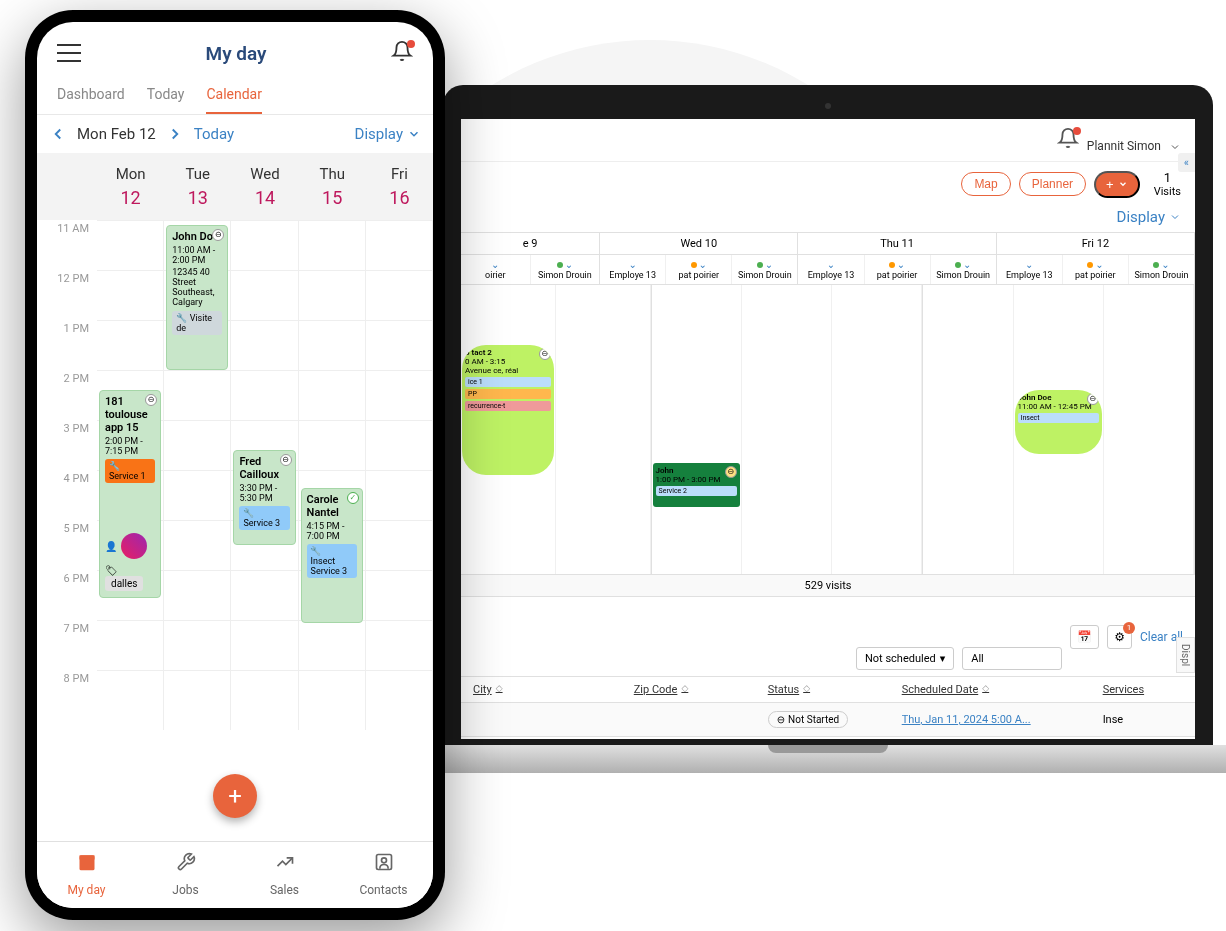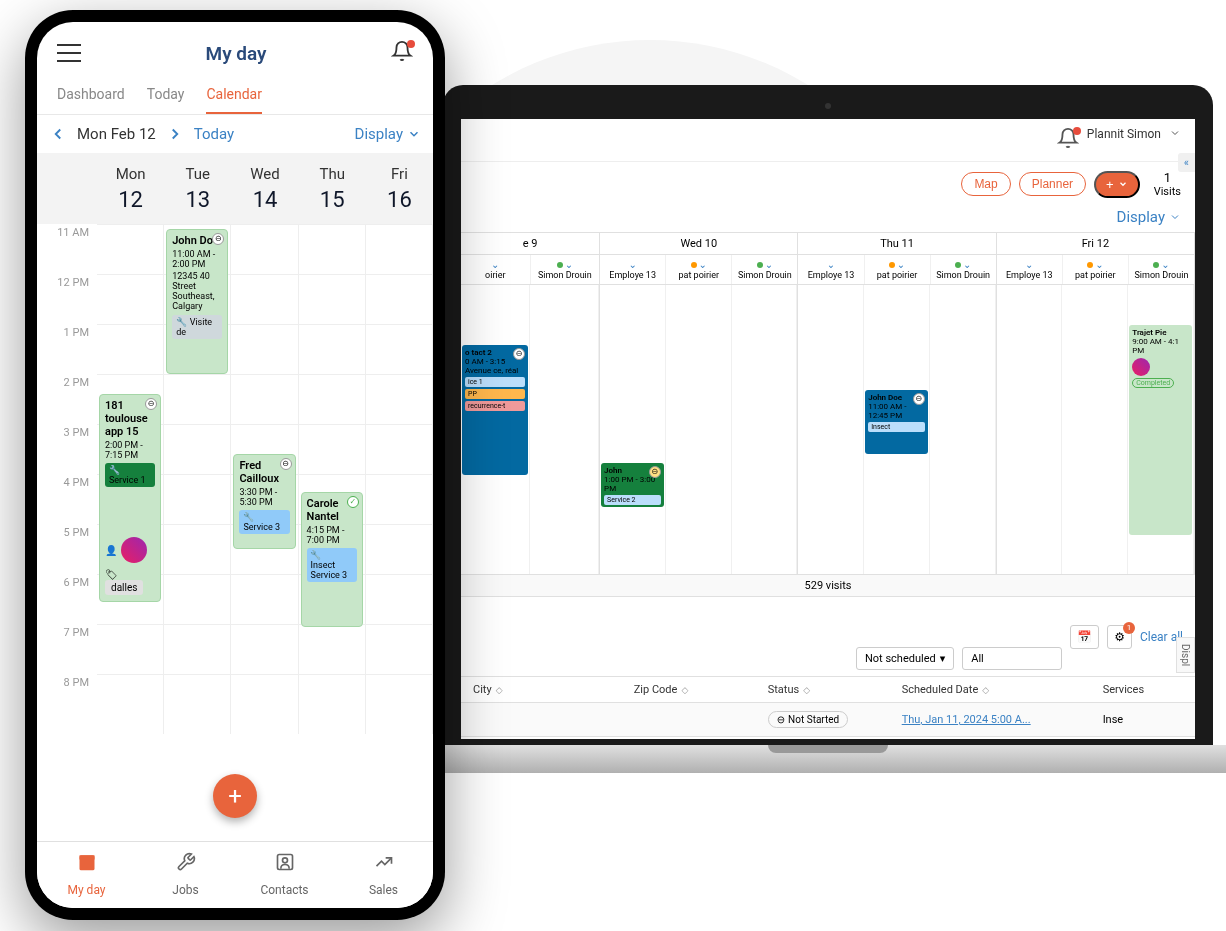--- a/index.html
+++ b/index.html
@@ -32,34 +32,34 @@
 .display-dd { display: flex; align-items: center; gap: 4px; color: #3b82c4; font-size: 15px; cursor: pointer; }
 
 .sd-row { background: #f3f3f3; padding: 8px 16px; display: flex; align-items: center; justify-content: center; position: relative; }
 .sd-label { font-weight: 600; font-size: 14px; display: flex; align-items: center; gap: 6px; }
 .green-dot { width: 8px; height: 8px; background: #4caf50; border-radius: 50%; }
 .sd-chev { position: absolute; right: 16px; }
 
 .week-header { display: flex; background: #f3f3f3; padding: 12px 0 12px 60px; }
 .week-col { flex: 1; text-align: center; }
 .week-day { font-size: 15px; color: #333; }
-.week-num { font-size: 22px; color: #0f172a; margin-top: 4px; }
+.week-num { font-size: 18px; color: #be185d; margin-top: 4px; }
 
 .cal-grid { position: relative; height: 510px; overflow: hidden; }
 .time-col { position: absolute; left: 0; width: 60px; }
 .time-slot { height: 50px; font-size: 11px; color: #999; padding: 2px 8px; text-align: right; }
 .grid-lines { position: absolute; left: 60px; right: 0; top: 0; bottom: 0; }
 .hline { border-top: 1px solid #eee; height: 50px; }
 .day-cols { position: absolute; left: 60px; right: 0; top: 0; bottom: 0; display: flex; }
 .day-col { flex: 1; border-right: 1px solid #eee; position: relative; }
 
 .event { position: absolute; left: 2px; right: 2px; border-radius: 4px; padding: 4px 5px; font-size: 10px; overflow: hidden; }
 .ev-green { background: #c8e6c9; border: 1px solid #a5d6a7; }
 .ev-blue-chip { background: #90caf9; border-radius: 3px; padding: 2px 4px; font-size: 9px; margin-top: 3px; display: inline-block; }
-.ev-brown-chip { background: #15803d; border-radius: 3px; padding: 2px 4px; font-size: 9px; margin-top: 3px; display: inline-block; }
+.ev-brown-chip { background: #f97316; border-radius: 3px; padding: 2px 4px; font-size: 9px; margin-top: 3px; display: inline-block; }
 .ev-title { font-weight: 600; font-size: 11px; }
 .ev-time { font-size: 9px; margin-top: 2px; }
 .ev-badge { position: absolute; top: 3px; right: 3px; width: 12px; height: 12px; border-radius: 50%; background: #fff; border: 1px solid #999; font-size: 8px; text-align: center; line-height: 10px; }
 .ev-check { border-color: #4caf50; color: #4caf50; }
 .avatar-sm { width: 26px; height: 26px; border-radius: 50%; background: linear-gradient(45deg,#e91e63,#9c27b0); }
 .chip-gray { background: #e0e0e0; border-radius: 3px; padding: 2px 6px; font-size: 10px; display: inline-block; }
 
 .fab { position: absolute; bottom: 90px; left: 50%; transform: translateX(-50%); width: 44px; height: 44px; background: #e8643c; border-radius: 50%; display: flex; align-items: center; justify-content: center; color: #fff; font-size: 24px; cursor: pointer; box-shadow: 0 4px 8px rgba(0,0,0,0.3); }
 
 .phone-nav { position: absolute; bottom: 0; left: 0; right: 0; display: flex; border-top: 1px solid #e0e0e0; background: #fff; }
@@ -70,21 +70,21 @@
 .nav-label { font-size: 12px; }
 
 
 .laptop { position: absolute; left: 443px; top: 85px; width: 770px; z-index: 5; }
 .laptop-bezel { background: #1a1a1a; border-radius: 20px 20px 0 0; padding: 18px 18px 6px; }
 .laptop-camera { width: 6px; height: 6px; background: #333; border-radius: 50%; margin: 0 auto 10px; }
 .laptop-screen { background: #fff; height: 620px; overflow: hidden; position: relative; }
 .laptop-base { height: 28px; background: linear-gradient(#e0e0e0, #b0b0b0); border-radius: 0 0 6px 6px; margin: 0 -80px; position: relative; }
 .laptop-base::before { content: ""; position: absolute; top: 0; left: 50%; transform: translateX(-50%); width: 120px; height: 8px; background: #999; border-radius: 0 0 10px 10px; }
 
-.lt-header { display: flex; justify-content: flex-end; align-items: flex-start; padding: 8px 14px; gap: 8px; border-bottom: 1px solid #eee; }
+.lt-header { display: flex; justify-content: flex-end; align-items: flex-end; padding: 8px 14px; gap: 8px; border-bottom: 1px solid #eee; }
 .lt-user { font-size: 12px; color: #333; }
 .lt-toolbar { display: flex; justify-content: flex-end; align-items: center; padding: 8px 14px; gap: 8px; }
 .btn-outline { border: 1px solid #e8643c; color: #e8643c; background: #fff; padding: 4px 12px; border-radius: 14px; font-size: 12px; cursor: pointer; }
 .btn-solid { background: #e8643c; color: #fff; padding: 4px 10px; border-radius: 14px; font-size: 13px; cursor: pointer; display: flex; align-items: center; gap: 4px; }
 .visits-count { text-align: center; font-size: 11px; margin-left: 6px; }
 .visits-count .num { font-size: 13px; }
 .lt-display-row { display: flex; justify-content: flex-end; padding: 2px 14px 6px; }
 
 .lt-cal-header { display: flex; border-top: 1px solid #e0e0e0; border-bottom: 1px solid #e0e0e0; }
 .lt-day-group { flex: 1; border-right: 1px solid #e0e0e0; }
@@ -93,32 +93,32 @@
 .lt-emp { flex: 1; text-align: center; padding: 4px 2px; font-size: 9px; border-right: 1px solid #f0f0f0; }
 .lt-emp:last-child { border-right: none; }
 .lt-emp-dot { width: 6px; height: 6px; border-radius: 50%; display: inline-block; margin-right: 2px; }
 .lt-emp-chev { color: #3b82c4; font-size: 10px; }
 
 .lt-cal-body { display: flex; height: 290px; border-bottom: 1px solid #e0e0e0; position: relative; }
 .lt-group-col { flex: 1; border-right: 1px solid #e0e0e0; display: flex; }
 .lt-emp-col { flex: 1; border-right: 1px solid #f0f0f0; position: relative; }
 .lt-event { position: absolute; left: 1px; right: 1px; border-radius: 3px; padding: 3px; font-size: 8px; overflow: hidden; }
 .lt-ev-green { background: #c8e6c9; }
-.lt-ev-orange { background: #0369a1; }
+.lt-ev-orange { background: #bef264; border-radius: 24px; }
 .lt-ev-blue { background: #bbdefb; }
 .lt-ev-title { font-weight: 600; }
 
 .lt-visits-bar { text-align: center; padding: 4px; font-size: 11px; background: #f9f9f9; border-bottom: 1px solid #e0e0e0; }
 .lt-filter-row { display: flex; justify-content: flex-end; align-items: center; gap: 8px; padding: 6px 12px; border-bottom: 1px solid #e0e0e0; }
 .lt-select { border: 1px solid #ccc; padding: 4px 8px; font-size: 11px; border-radius: 3px; cursor: pointer; display: flex; align-items: center; gap: 4px; margin-top: 44px; }
 .cal-icon-btn { border: 1px solid #ccc; padding: 4px 6px; border-radius: 3px; cursor: pointer; font-size: 12px; }
 .clear-all { color: #3b82c4; font-size: 12px; cursor: pointer; }
 
 .lt-table-head { display: flex; padding: 6px 12px; font-size: 11px; color: #333; border-bottom: 1px solid #e0e0e0; }
-.lt-th { display: flex; align-items: center; gap: 4px; }
+.lt-th { display: flex; align-items: flex-start; gap: 4px; text-decoration: underline; }
 .lt-th.city { flex: 1.2; }
 .lt-th.zip { flex: 1; }
 .lt-th.status { flex: 1; }
 .lt-th.date { flex: 1.5; }
 .lt-th.svc { flex: 0.6; }
 .sort-ic { font-size: 9px; color: #999; }
 
 .lt-table-row { display: flex; padding: 8px 12px; font-size: 11px; align-items: center; background: #fafafa; }
 .lt-td { }
 .status-pill { border: 1px solid #ccc; border-radius: 12px; padding: 2px 8px; font-size: 10px; display: inline-flex; align-items: center; gap: 3px; }
@@ -245,32 +245,20 @@
           <div class="lt-emp-col">
             <div class="lt-event lt-ev-orange" style="top:105px; height:64px">
               <div class="lt-ev-title">John Doe</div>
               <div>11:00 AM - 12:45 PM</div>
               <div class="lt-ev-blue" style="padding:1px 3px;margin-top:2px;border-radius:2px;font-size:7px">Insect</div>
               <span class="ev-badge">⊖</span>
             </div>
           </div>
           <div class="lt-emp-col"></div>
         </div>
-        <div class="lt-group-col">
-          <div class="lt-emp-col"></div>
-          <div class="lt-emp-col"></div>
-          <div class="lt-emp-col">
-            <div class="lt-event lt-ev-green" style="top:40px; height:210px">
-              <div class="lt-ev-title">Trajet Pie</div>
-              <div>9:00 AM - 4:1 PM</div>
-              <div class="avatar-sm" style="width:18px;height:18px;margin-top:3px"></div>
-              <div style="font-size:7px;border:1px solid #4caf50;color:#4caf50;border-radius:8px;padding:0 3px;margin-top:2px;display:inline-block">Completed</div>
-            </div>
-          </div>
-        </div>
       </div>
 
       <div class="lt-visits-bar">529 visits</div>
 
       <div class="lt-filter-row">
         <div class="lt-select"><span>Not scheduled</span> ▾</div>
         <div class="lt-select" style="width:100px">
             <span>All</span>
           </div>
         <div class="cal-icon-btn">📅</div>
@@ -485,32 +473,32 @@
         <span class="nav-icon">
           <svg width="20" height="20" viewBox="0 0 24 24" fill="none" stroke="#666" stroke-width="2">
               <path d="M14.7 6.3a1 1 0 0 0 0 1.4l1.6 1.6a1 1 0 0 0 1.4 0l3.77-3.77a6 6 0 0 1-7.94 7.94l-6.91 6.91a2.12 2.12 0 0 1-3-3l6.91-6.91a6 6 0 0 1 7.94-7.94l-3.76 3.76z"></path>
             </svg>
         </span>
         <span class="nav-label">Jobs</span>
       </div>
       <div class="nav-item">
         <span class="nav-icon">
           <svg width="20" height="20" viewBox="0 0 24 24" fill="none" stroke="#666" stroke-width="2">
+              <polyline points="3 17 9 11 13 15 21 7"></polyline>
+              <polyline points="14 7 21 7 21 14"></polyline>
+            </svg>
+        </span>
+        <span class="nav-label">Sales</span>
+      </div>
+      <div class="nav-item">
+        <span class="nav-icon">
+          <svg width="20" height="20" viewBox="0 0 24 24" fill="none" stroke="#666" stroke-width="2">
               <rect x="3" y="3" width="18" height="18" rx="2"></rect>
               <circle cx="12" cy="10" r="3"></circle>
               <path d="M7 20c0-3 2-5 5-5s5 2 5 5"></path>
             </svg>
         </span>
         <span class="nav-label">Contacts</span>
       </div>
-      <div class="nav-item">
-        <span class="nav-icon">
-          <svg width="20" height="20" viewBox="0 0 24 24" fill="none" stroke="#666" stroke-width="2">
-              <polyline points="3 17 9 11 13 15 21 7"></polyline>
-              <polyline points="14 7 21 7 21 14"></polyline>
-            </svg>
-        </span>
-        <span class="nav-label">Sales</span>
-      </div>
     </div>
 
   </div>
 </div>
 
 </body></html>

